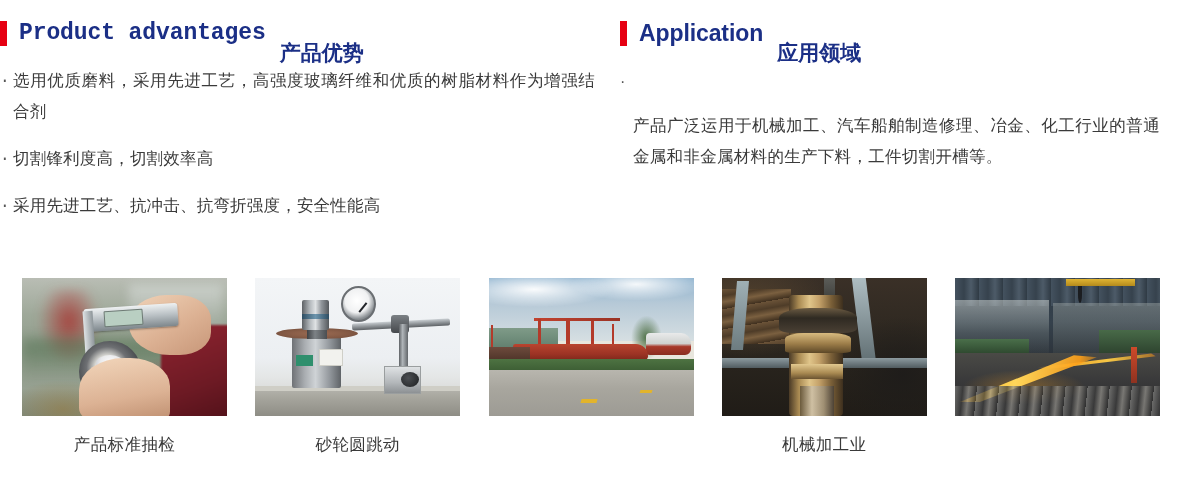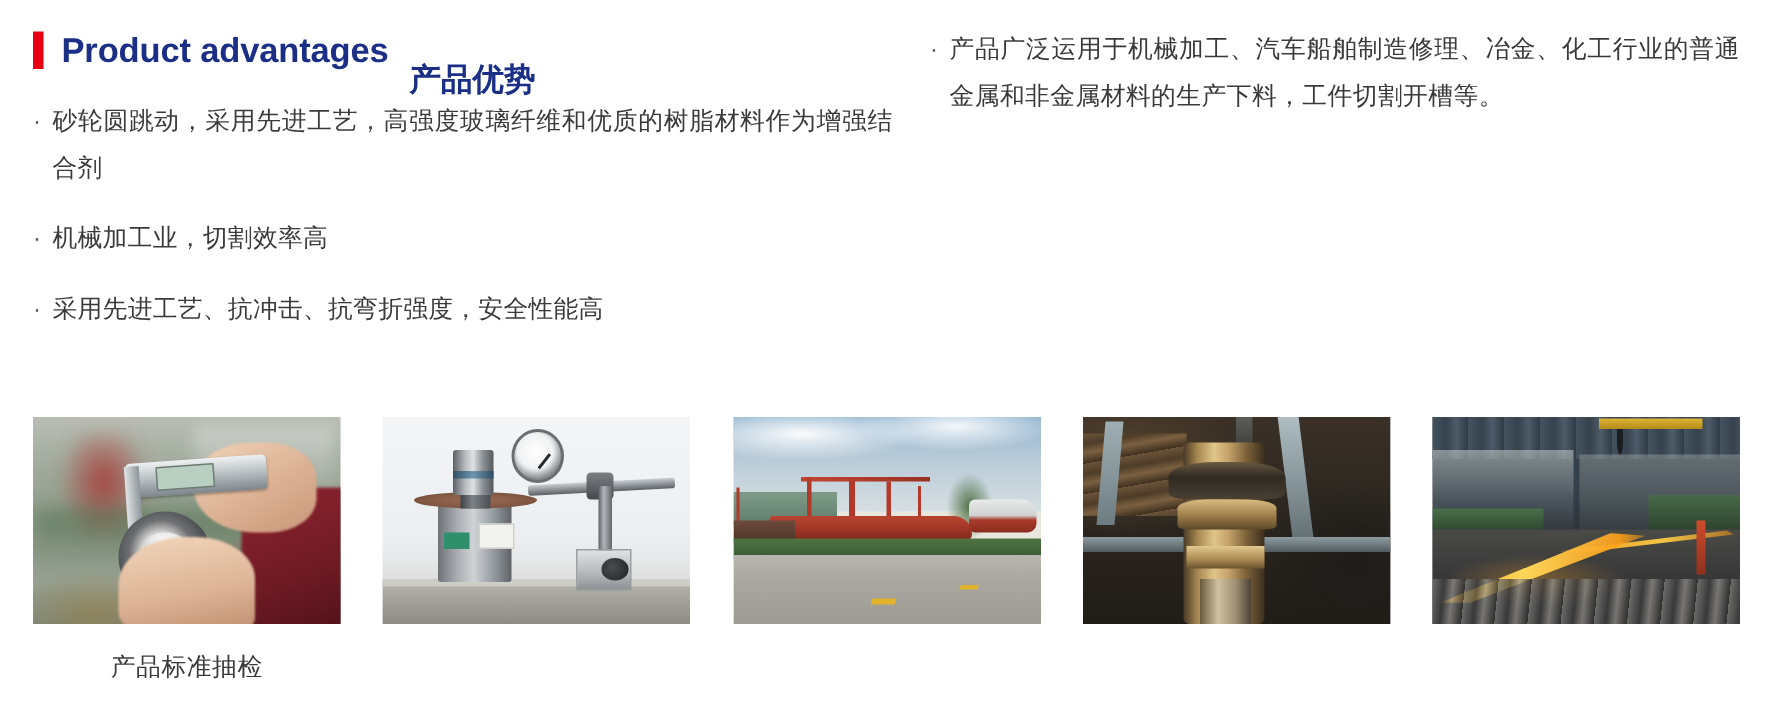--- a/index.html
+++ b/index.html
@@ -18,21 +18,21 @@
   
   .columns {
     display: flex;
     width: 1180px;
     padding-top: 18px;
     box-sizing: border-box;
   }
   .col {
     box-sizing: border-box;
   }
-  .col-left  { width: 615px; padding-left: 22px; padding-right: 20px; }
+  .col-left  { width: 615px; padding-right: 20px; font-family: Liberation Mono, monospace; }
   .col-right { width: 565px; padding-left: 5px;  padding-right: 20px; }
 
   .heading {
     display: flex;
     align-items: center;
     height: 30px;
     margin-bottom: 18px;
   }
   .heading-bar {
     width: 7px;
@@ -71,21 +71,21 @@
     line-height: 31px;
     text-align: left;
   }
   .bullet-text {
     color: #3a3a3a;
     font-size: 16.5px;
     line-height: 31px;
     letter-spacing: 0.2px;
     text-align: justify;
   }
-  .col-right .bullet-text { letter-spacing: 0.3px; }
+  .col-right .bullet-text { letter-spacing: 0.3px; margin-top: 44px; }
 
   
   .gallery {
     position: absolute;
     left: 22px;
     top: 278px;
     width: 1138px;
     display: flex;
     justify-content: space-between;
   }
@@ -296,33 +296,38 @@
 
   <div class="col col-left">
     <div class="heading">
       <span class="heading-bar"></span>
       <span class="heading-en">Product advantages</span>
       <span class="heading-cn">产品优势</span>
     </div>
 
     <div class="bullet">
       <span class="bullet-dot">·</span>
-      <span class="bullet-text">砂轮圆跳动，采用先进工艺，高强度玻璃纤维和优质的树脂材料作为增强结合剂</span>
+      <span class="bullet-text">选用优质磨料，采用先进工艺，高强度玻璃纤维和优质的树脂材料作为增强结合剂</span>
     </div>
     <div class="bullet">
       <span class="bullet-dot">·</span>
-      <span class="bullet-text">机械加工业，切割效率高</span>
+      <span class="bullet-text">切割锋利度高，切割效率高</span>
     </div>
     <div class="bullet">
       <span class="bullet-dot">·</span>
       <span class="bullet-text">采用先进工艺、抗冲击、抗弯折强度，安全性能高</span>
     </div>
   </div>
 
   <div class="col col-right">
+    <div class="heading">
+      <span class="heading-bar"></span>
+      <span class="heading-en">Application</span>
+      <span class="heading-cn">应用领域</span>
+    </div>
 
     <div class="bullet">
       <span class="bullet-dot">·</span>
       <span class="bullet-text">产品广泛运用于机械加工、汽车船舶制造修理、冶金、化工行业的普通金属和非金属材料的生产下料，工件切割开槽等。</span>
     </div>
   </div>
 </div>
 
 <div class="gallery">
 
@@ -356,20 +361,21 @@
       <span class="spindle"></span>
       <span class="spindle-band"></span>
       <span class="arm"></span>
       <span class="dial"></span>
       <span class="dial-needle"></span>
       <span class="clamp"></span>
       <span class="post"></span>
       <span class="foot"></span>
       <span class="knob"></span>
     </div>
+    <div class="caption">砂轮圆跳动</div>
   </div>
 
   <div class="gallery-item">
     <div class="photo ph3">
       <span class="sky"></span>
       <span class="shed"></span>
       <span class="gantry-left"></span>
       <span class="crane-top"></span>
       <span class="crane-a"></span>
       <span class="crane-b"></span>
@@ -393,20 +399,21 @@
       <span class="rail-a"></span>
       <span class="rail-b"></span>
       <span class="rail-c"></span>
       <span class="tool"></span>
       <span class="shaft"></span>
       <span class="flange"></span>
       <span class="collar"></span>
       <span class="collar2"></span>
       <span class="tip"></span>
     </div>
+    <div class="caption">机械加工业</div>
   </div>
 
   <div class="gallery-item">
     <div class="photo ph5">
       <span class="roof"></span>
       <span class="hoist"></span>
       <span class="hook"></span>
       <span class="bg-left"></span>
       <span class="bg-right"></span>
       <span class="green-a"></span>

